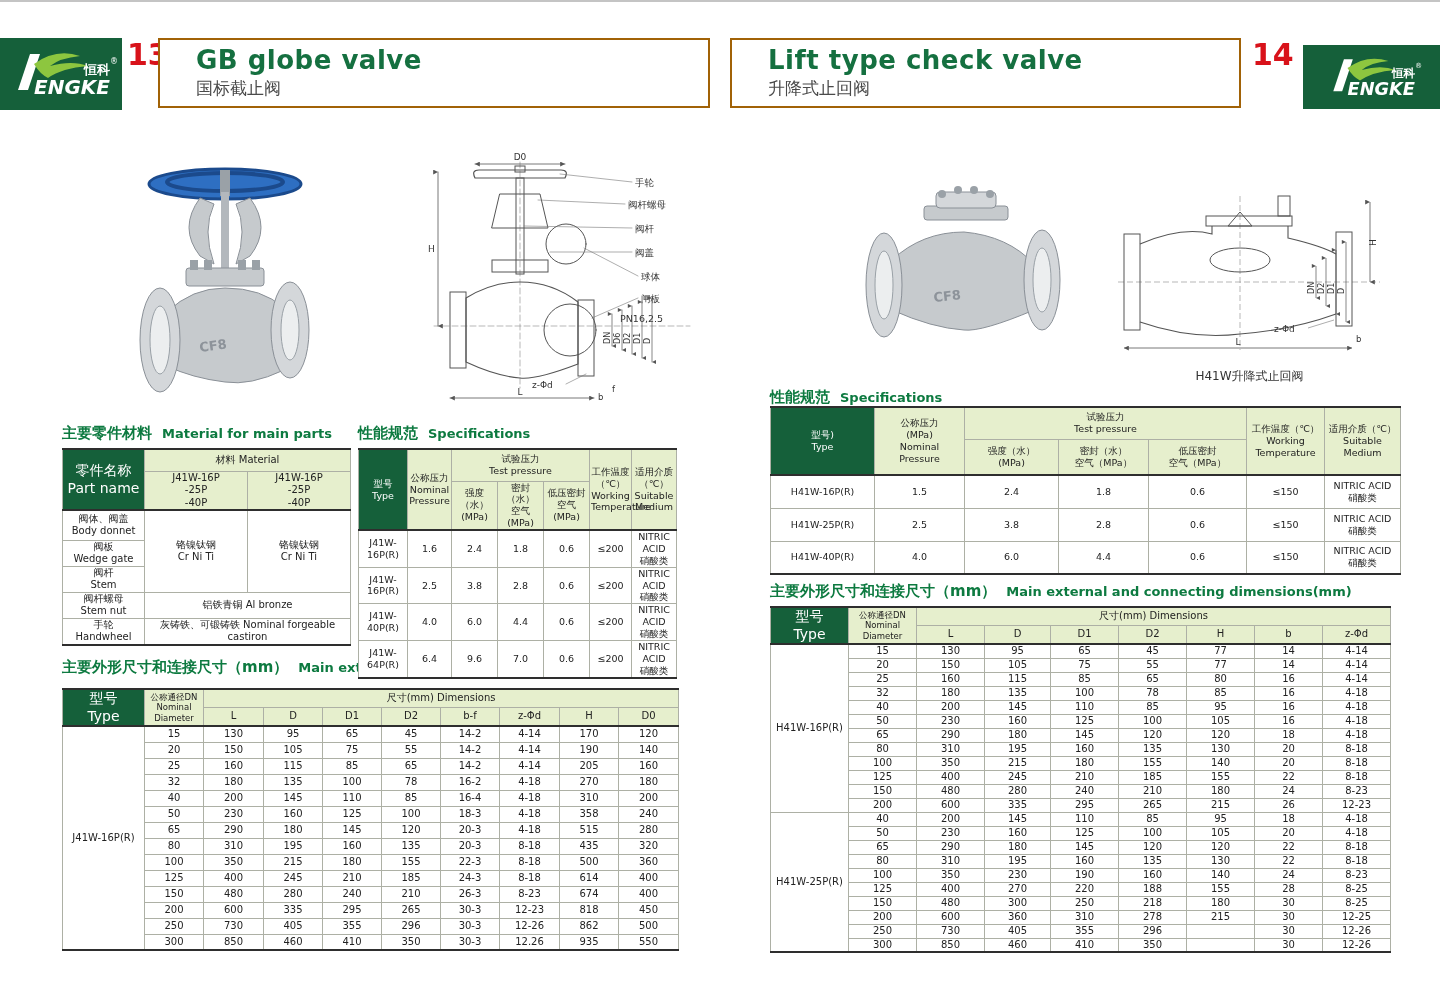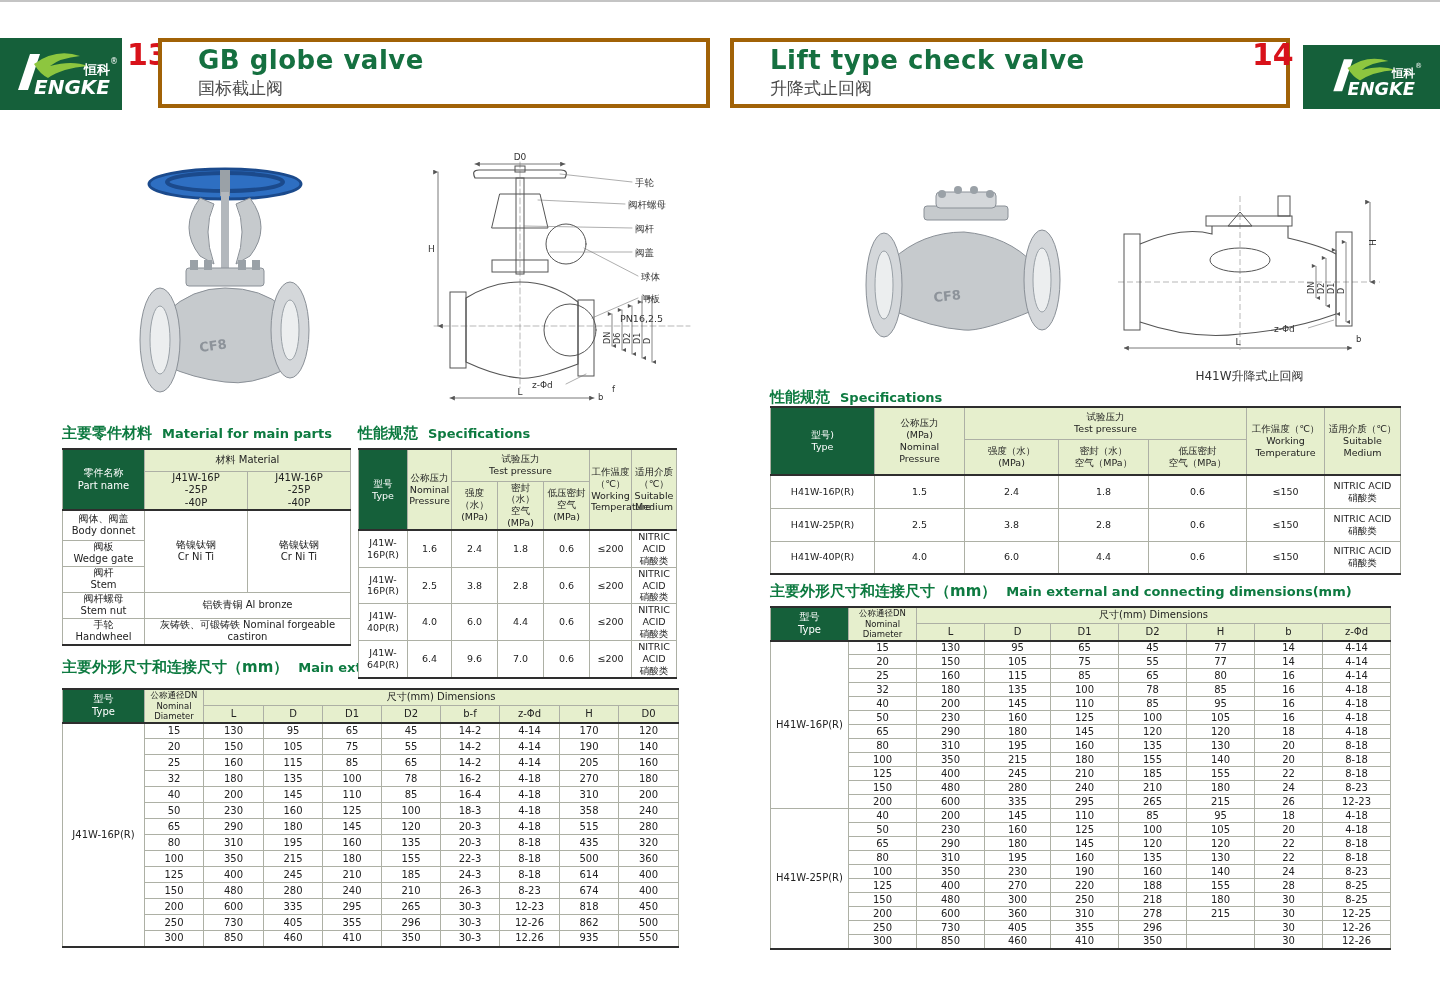--- a/index.html
+++ b/index.html
@@ -5,35 +5,35 @@
   html,body{margin:0;padding:0;background:#ffffff;}
   .sheet{position:relative;width:1440px;height:984px;background:#fff;overflow:hidden;
          font-family:"DejaVu Sans","Liberation Sans",sans-serif;color:#222;}
   .topline{position:absolute;left:0;top:0;width:1440px;height:2px;background:#c4c4c4;}
 
   
   .logo-box{position:absolute;top:38px;width:122px;height:72px;background:#15603a;}
   .logo-box.right{left:1303px;top:45px;width:137px;height:64px;}
   .logo-box.left{left:0;}
   .page-no{position:absolute;top:40px;font-size:30px;font-weight:bold;color:#d8121a;line-height:1;}
-  .title-box{position:absolute;top:38px;height:70px;border:4px solid #a16207;background:#fff;
+  .title-box{position:absolute;top:38px;height:70px;border:2px solid #a16207;background:#fff;
              display:flex;flex-direction:column;justify-content:center;padding-left:36px;box-sizing:border-box;}
   .title-box .en{font-size:26px;font-weight:bold;color:#157040;letter-spacing:0.5px;line-height:1.1;}
   .title-box .zh{font-size:17px;color:#4a4a4a;margin-top:2px;}
 
   
   .sec-title{position:absolute;display:flex;align-items:baseline;gap:10px;white-space:nowrap;}
   .sec-title .zh{font-size:15px;font-weight:bold;color:#0d7a40;}
   .sec-title .en{font-size:13px;font-weight:bold;color:#0d7a40;}
 
   
   table{border-collapse:collapse;table-layout:fixed;position:absolute;background:#fff;}
   td{border:1px solid #adb0a5;font-size:10px;text-align:center;vertical-align:middle;
      white-space:pre-line;padding:0 1px;line-height:1.25;color:#222;}
-  .hdr-dark{background:#15603a;color:#fff;font-size:10px;}
+  .hdr-dark{background:#15603a;color:#fff;font-size:14px;}
   .hdr-light{background:#e6efcd;}
   table{border-top:2px solid #2e2e2e;border-bottom:2px solid #2e2e2e;}
   thead{border-bottom:2px solid #2e2e2e;}
 
   .material-table{left:62px;top:448px;width:288px;}
   .material-table .h1{height:22px;}
   .material-table .h2{height:32px;}
   .material-table tbody tr{height:24px;}
   .material-table tbody tr:first-child{height:30px;margin-top:8px;}
 
@@ -80,21 +80,21 @@
       <text x="84" y="36" fill="#fff" font-size="13" font-weight="bold">恒科</text>
       <text x="110" y="26" fill="#fff" font-size="8">®</text>
     </svg>
   </div>
   <div class="page-no" style="left:127px;">13</div>
   <div class="title-box" style="left:158px;width:552px;">
     <div class="en">GB globe valve</div>
     <div class="zh">国标截止阀</div>
   </div>
 
-  <div class="title-box" style="left:730px;width:560px;">
+  <div class="title-box" style="left:730px;width:511px;">
     <div class="en">Lift type check valve</div>
     <div class="zh">升降式止回阀</div>
   </div>
   <div class="page-no" style="left:1252px;">14</div>
   <div class="logo-box right">
     <svg width="137" height="64" viewBox="0 0 122 72">
       <polygon points="18,52 30,16 40,16 28,52" fill="#fff"></polygon>
       <path d="M34,26 q22,-16 46,-8 q-20,2 -30,10 q22,-6 38,0 q-26,2 -40,12 q-8,-4 -14,-14z" fill="#8dc63f"></path>
       <text x="34" y="56" fill="#fff" font-size="20" font-weight="bold" font-style="italic">ENGKE</text>
       <text x="84" y="36" fill="#fff" font-size="13" font-weight="bold">恒科</text>

